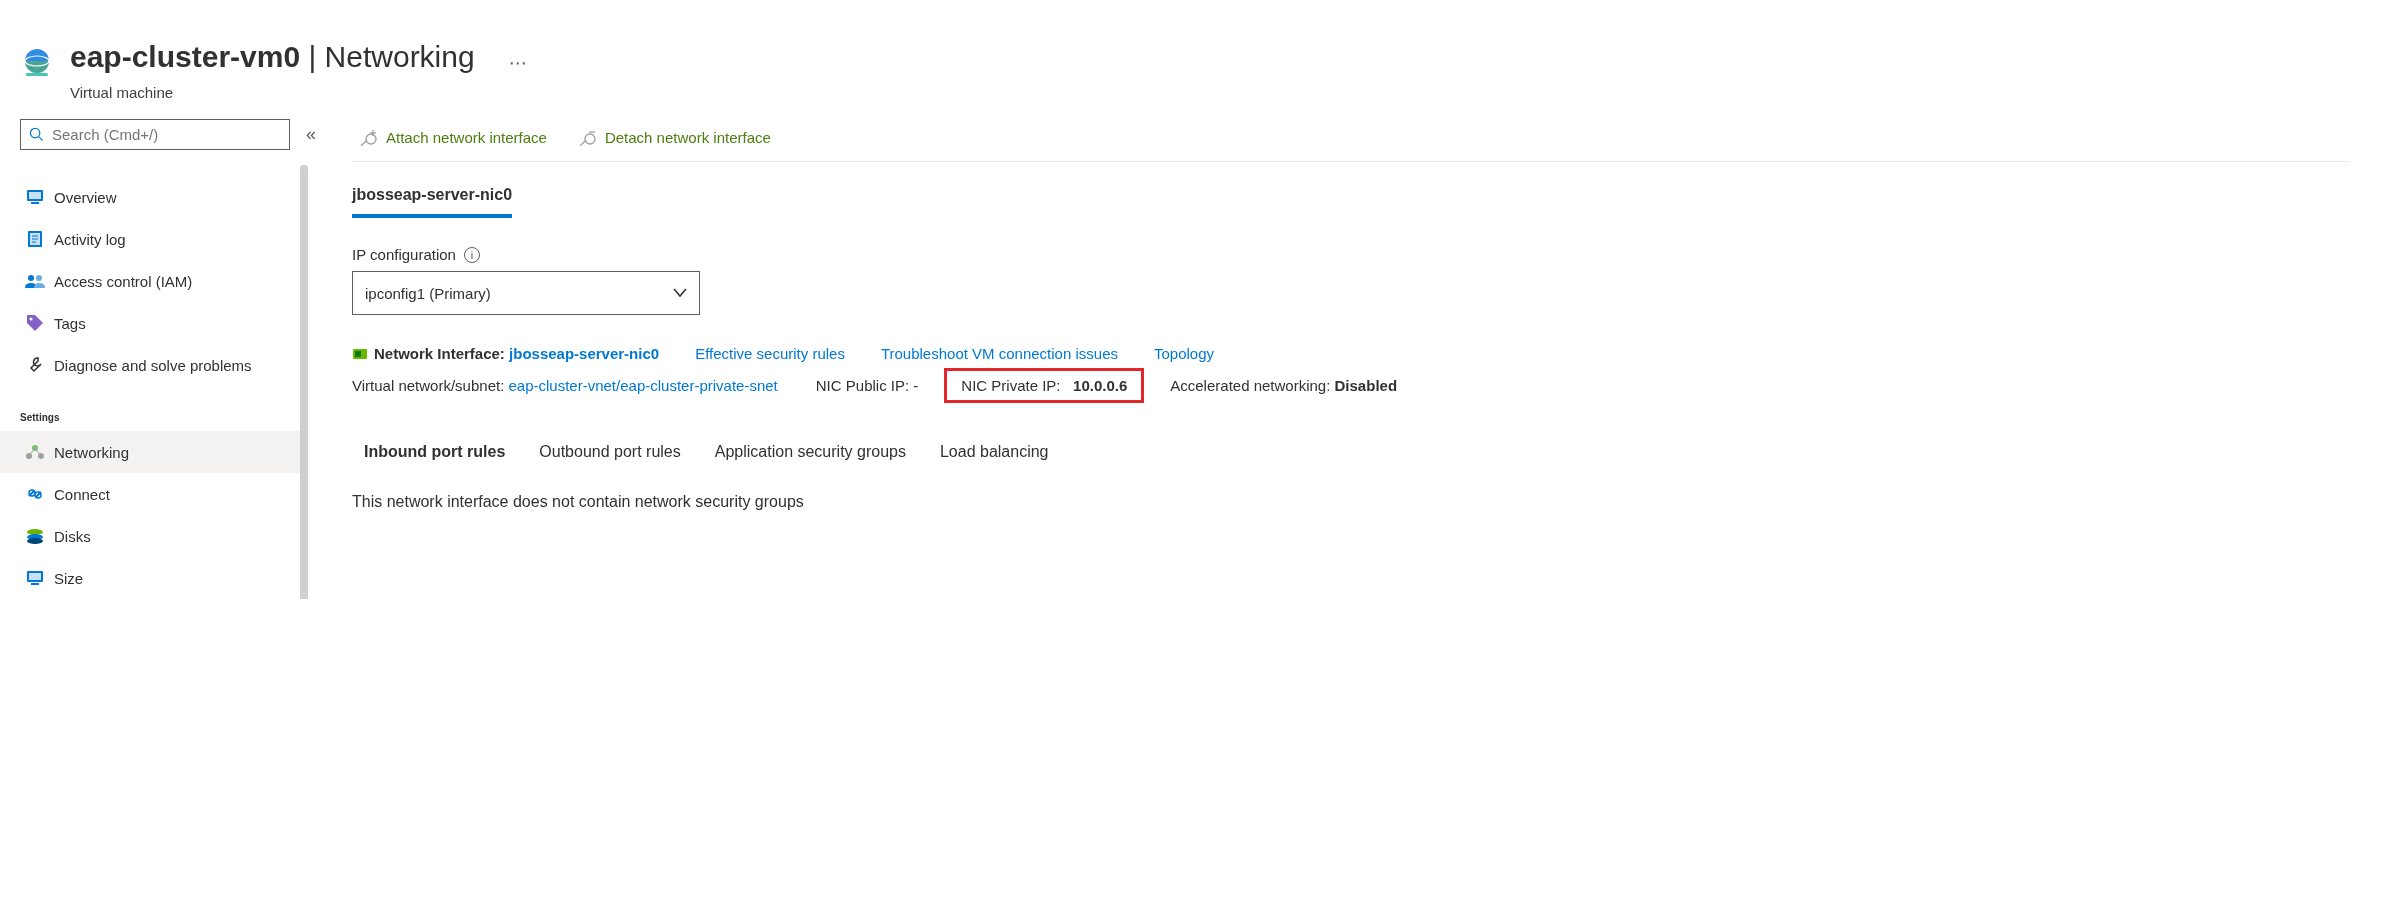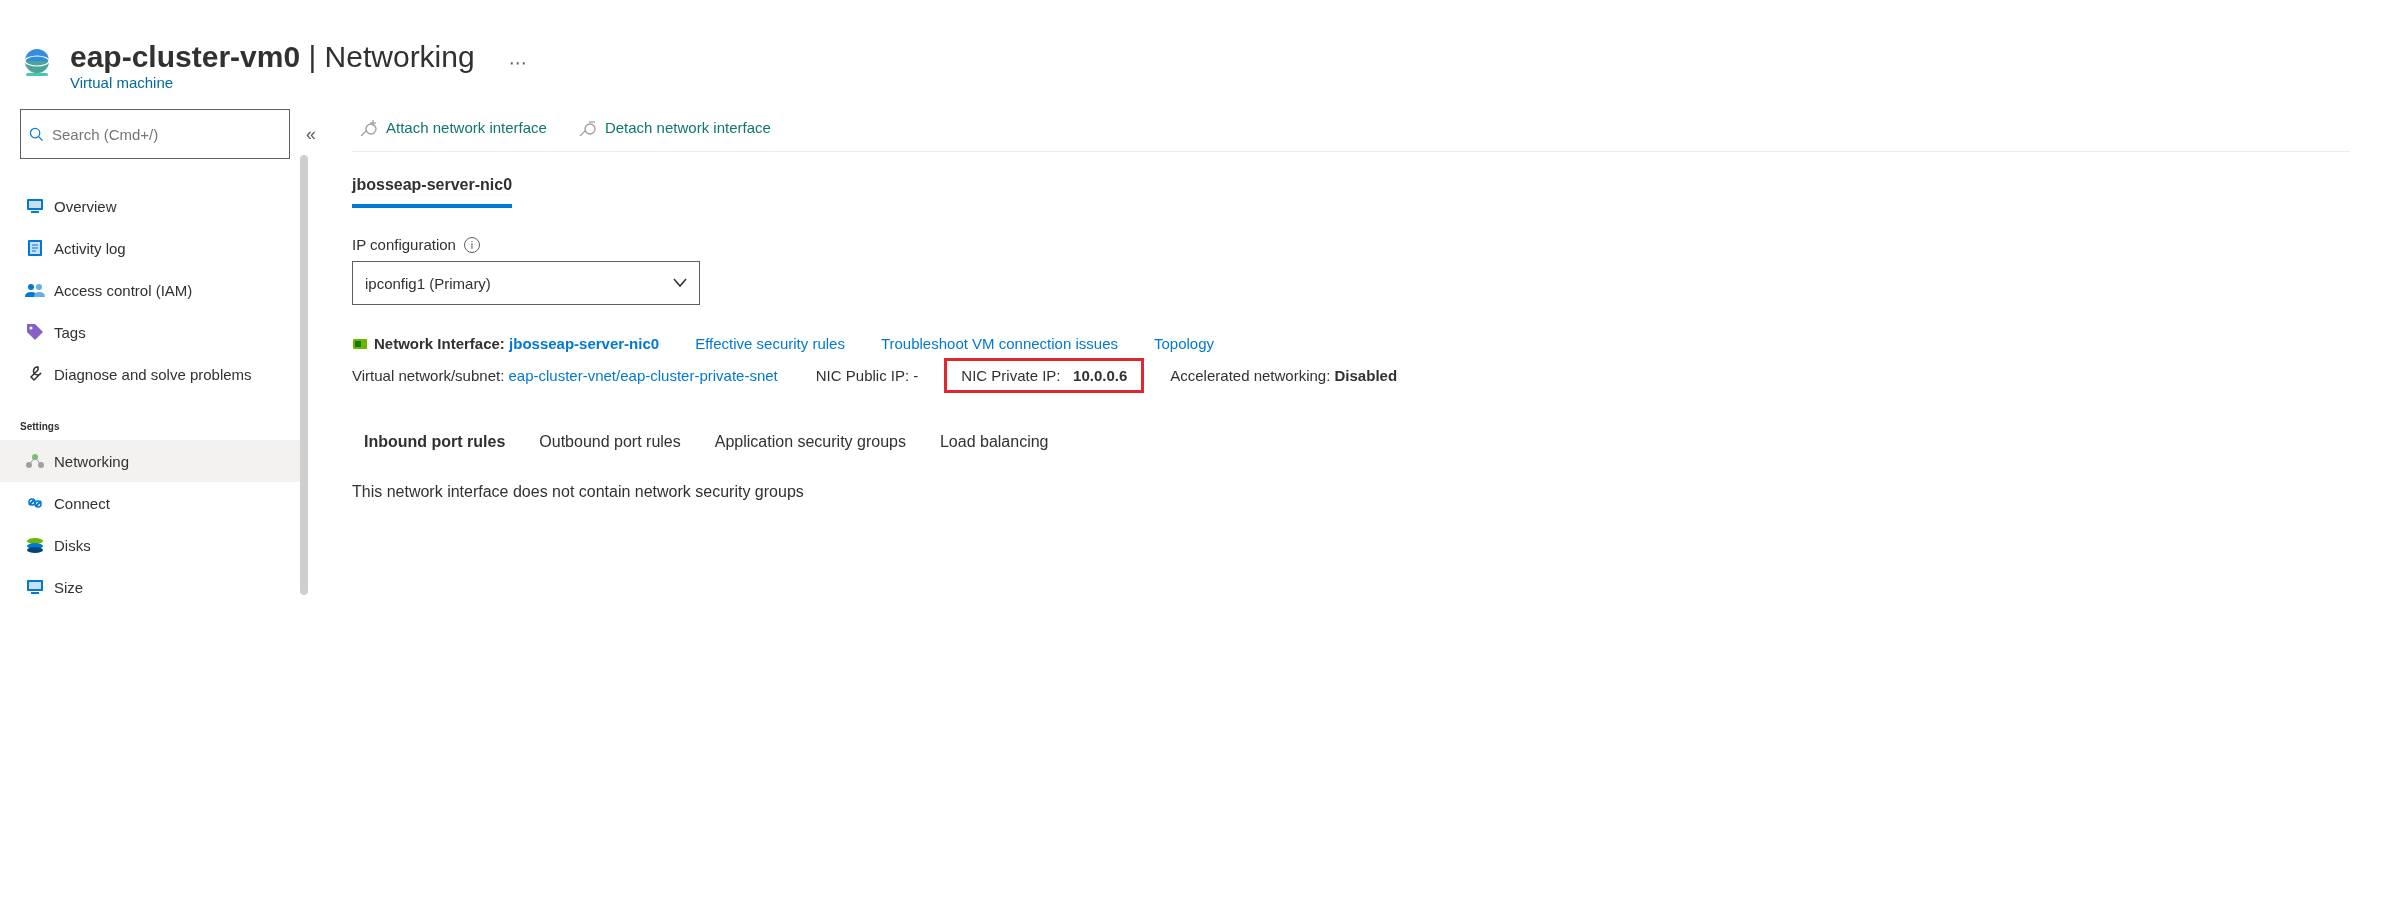--- a/index.html
+++ b/index.html
@@ -25,22 +25,22 @@
   .header-title {
     font-size: 30px;
     font-weight: 400;
     display: flex;
     align-items: flex-end;
     gap: 24px;
   }
   .header-title strong { font-weight: 700; }
   .header-subtitle {
     font-size: 15px;
-    color: #0369a1;
-    margin-top: 0;
+    color: #404040;
+    margin-top: 10px;
   }
   .header-more { font-size: 18px; color:#605e5c; padding-left:10px; }
 
   
   .body { display: flex; }
   .sidebar {
     width: 312px;
     flex-shrink: 0;
     padding: 0 0 0 20px;
     position: relative;
@@ -55,21 +55,21 @@
     border-radius: 4px;
   }
   .search-row {
     display: flex;
     align-items: center;
     gap: 16px;
     margin-bottom: 26px;
   }
   .search-box {
     flex: 0 0 270px;
-    height: 50px;
+    height: 31px;
     border: 1px solid #605e5c;
     display: flex;
     align-items: center;
     padding: 0 8px;
     gap: 8px;
   }
   .search-box input {
     border: none;
     outline: none;
     font-size: 15px;
@@ -120,21 +120,21 @@
     margin-right: 40px;
     margin-top: 6px;
   }
   .toolbar-btn {
     background: none;
     border: none;
     display: inline-flex;
     align-items: center;
     gap: 8px;
     font-size: 15px;
-    color: #0f766e;
+    color: #4d7c0f;
     cursor: pointer;
     padding: 4px 6px;
   }
 
   .nic-tab {
     display: inline-block;
     font-size: 16px;
     font-weight: 700;
     margin-top: 24px;
     padding-bottom: 10px;

